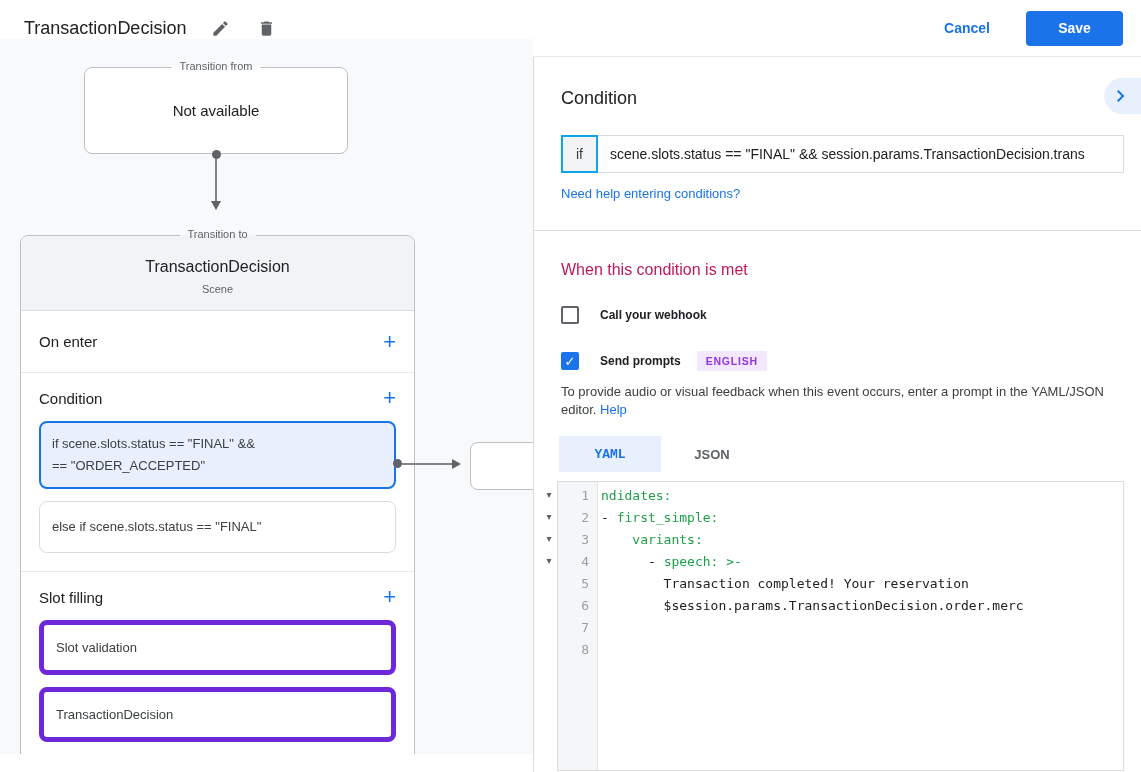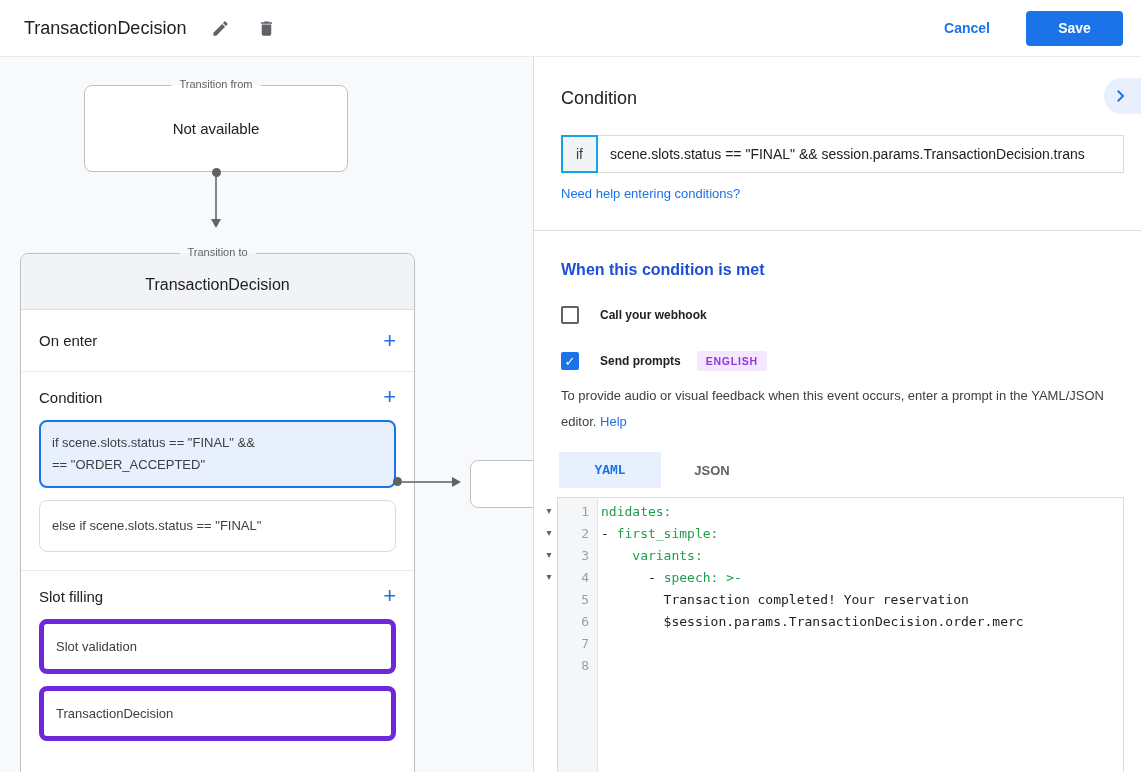--- a/index.html
+++ b/index.html
@@ -16,21 +16,21 @@
   .topbar .title{font-size:18px;color:#202124;}
   .icon-btn{width:24px;height:24px;display:flex;align-items:center;justify-content:center;
             margin-left:22px;cursor:pointer;color:#5f6368;}
   .icon-btn svg{width:19px;height:19px;fill:#5f6368;}
   .topbar .spacer{flex:1;}
   .cancel-btn{color:var(--accent);font-size:14px;font-weight:600;margin-right:36px;cursor:pointer;}
   .save-btn{background:var(--accent);color:#fff;font-size:14px;font-weight:600;border:none;
             border-radius:4px;width:97px;height:35px;cursor:pointer;}
 
   
-  .canvas{position:absolute;left:0;top:57px;width:533px;height:715px;background:#f8f9fa;overflow:hidden;}
+  .canvas{position:absolute;left:0;top:39px;width:533px;height:715px;background:#f8f9fa;overflow:hidden;}
 
   .tfrom-box{position:absolute;left:84px;top:28px;width:264px;height:87px;background:#fff;
              border:1px solid #bdc1c6;border-radius:8px;display:flex;align-items:center;justify-content:center;}
   .legend{position:absolute;top:-8px;left:50%;transform:translateX(-50%);font-size:11px;color:#5f6368;
           padding:0 8px;white-space:nowrap;}
   .legend.on-canvas{background:linear-gradient(to bottom,#f8f9fa 55%,#ffffff 55%);}
   .legend.on-gray{background:linear-gradient(to bottom,#f8f9fa 55%,#f1f3f4 55%);}
   .tfrom-text{font-size:15px;color:#202124;}
 
   .dot{position:absolute;width:9px;height:9px;border-radius:50%;background:#5f6368;}
@@ -76,30 +76,30 @@
 
   .if-row{display:flex;margin:26px 17px 0 27px;height:38px;}
   .if-box{width:37px;background:#f1f3f4;border:2px solid #0ea5e9;display:flex;align-items:center;
           justify-content:center;font-size:14px;color:#3c4043;}
   .if-input{flex:1;border:1px solid #dadce0;border-left:none;padding:0 12px;font-size:14px;
             color:#202124;font-family:"Liberation Sans",sans-serif;outline:none;}
   .help-link{display:inline-block;margin:13px 4px 0 27px;font-size:13px;color:var(--accent);
              text-decoration:none;cursor:pointer;}
   .divider{height:1px;background:#dadce0;margin-top:28px;}
 
-  .when-title{font-size:16px;font-weight:700;color:#1d4ed8;margin:30px 0 0 27px;}
+  .when-title{font-size:16px;font-weight:400;color:#be185d;margin:30px 0 0 27px;}
   .chk-row{display:flex;align-items:center;margin:27px 0 0 27px;}
   .checkbox{width:18px;height:18px;border:2px solid #5f6368;border-radius:2px;background:#fff;
             cursor:pointer;display:flex;align-items:center;justify-content:center;
             font-size:13px;color:#fff;flex:none;}
   .checkbox.checked{background:var(--accent);border-color:var(--accent);}
   .chk-label{font-size:12px;font-weight:700;color:#202124;margin-left:21px;}
   .badge{margin-left:16px;background:var(--badge-bg);color:var(--badge-text);font-size:10.5px;
          font-weight:600;letter-spacing:0.8px;padding:4px 9px;border-radius:2px;}
-  .desc{margin:12px 27px 0;max-width:578px;font-size:13px;color:#3c4043;line-height:26px;}
+  .desc{margin:12px 27px 0;max-width:578px;font-size:13px;color:#3c4043;line-height:18px;}
   .desc a{color:var(--accent);text-decoration:none;cursor:pointer;}
 
   .tabs{display:flex;margin:17px 0 0 25px;}
   .tab{width:102px;height:36px;display:flex;align-items:center;justify-content:center;
        font-size:13px;font-weight:600;color:#5f6368;cursor:pointer;}
   .tab.active{background:var(--sel-bg);color:var(--accent);font-family:Liberation Mono, monospace;}
 
   .editor-wrap{display:flex;margin:9px 0 0 7px;height:290px;}
   .fold-col{width:16px;padding-top:4px;}
   .frow{height:22px;font-size:10px;color:#5f6368;text-align:center;line-height:20px;cursor:pointer;}
@@ -144,20 +144,21 @@
     </div>
 
     <span class="dot" style="left:212px;top:111px;"></span>
     <span class="vline" style="left:215px;top:120px;height:42px;"></span>
     <span class="arr-down" style="left:211px;top:162px;"></span>
 
     <div class="scene-box">
       <span class="legend on-gray">Transition to</span>
       <div class="scene-head">
         <div class="scene-title">TransactionDecision</div>
+        <div class="scene-type">Scene</div>
       </div>
 
       <div class="on-enter">
         <span class="sec-label">On enter</span>
         <span class="plus">+</span>
       </div>
 
       <div class="section">
         <div class="row-head">
           <span class="sec-label">Condition</span>

